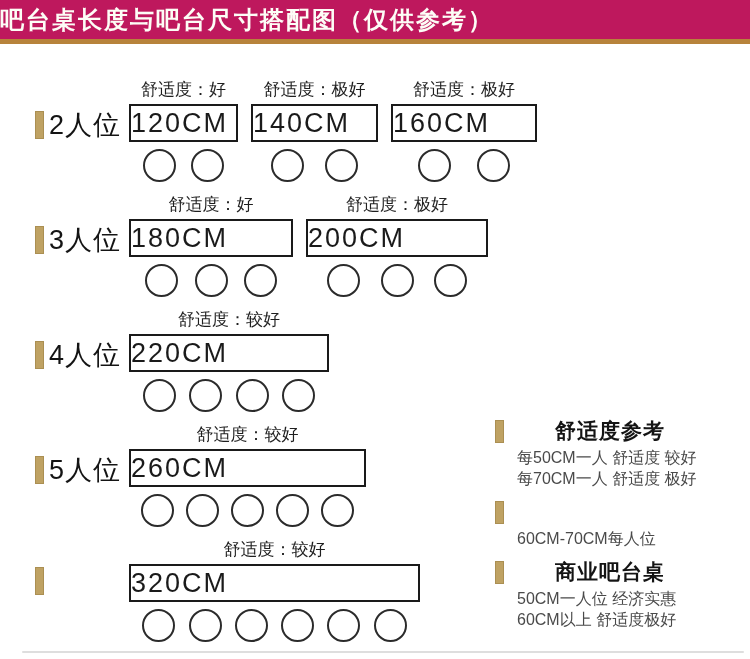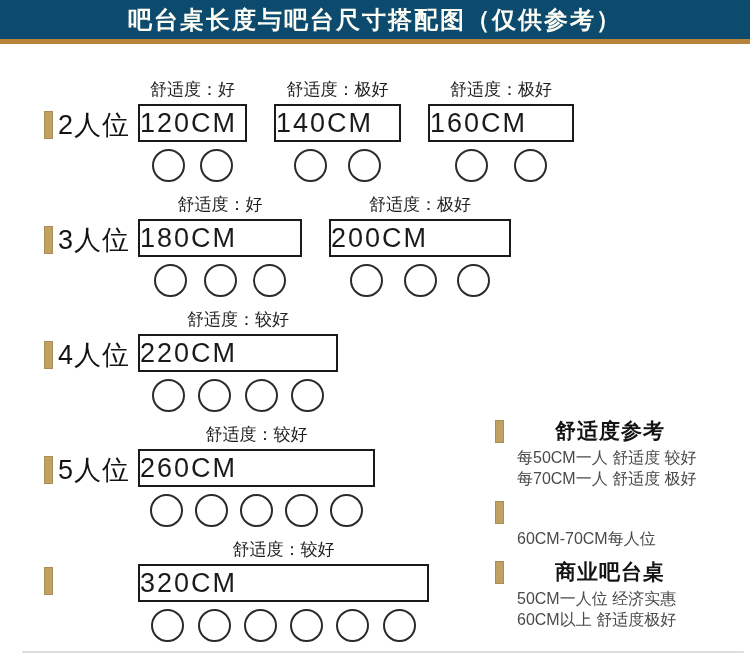--- a/index.html
+++ b/index.html
@@ -6,40 +6,40 @@
   .page{
     position:relative;
     width:750px;height:659px;
     overflow:hidden;
     background:#ffffff;
     font-family:"Liberation Sans","DejaVu Sans",sans-serif;
   }
   
   .banner{
     position:absolute;left:0;top:0;width:750px;height:39px;
-    background:#0c4a6e;
+    background:#be185d;
     border-bottom:5px solid #b7833b;
-    display:flex;align-items:center;justify-content:center;
+    display:flex;align-items:center;
   }
   .banner span{
     color:#fdfdf6;font-size:24px;font-weight:bold;letter-spacing:2px;
   }
   
   .rows{position:absolute;left:0;top:44px;width:750px;padding-top:36px;}
   .row{display:flex;align-items:flex-start;margin-bottom:15px;height:100px;}
   .row-label{
-    width:94px;padding-left:44px;flex:0 0 auto;
+    width:94px;padding-left:35px;flex:0 0 auto;
     margin-top:27px;display:flex;align-items:center;
   }
   .marker{
     width:7px;height:26px;background:#bfa263;border:1px solid #ab8f52;
     margin-right:5px;flex:0 0 auto;
   }
   .row-label .txt{font-size:27px;color:#141414;letter-spacing:1px;white-space:nowrap;}
-  .tables{display:flex;gap:27px;}
+  .tables{display:flex;gap:13px;}
   .table-option{display:flex;flex-direction:column;}
   .comfort{
     text-align:center;font-size:17px;color:#1f1f1f;height:20px;line-height:20px;
     margin-bottom:4px;white-space:nowrap;
   }
   .length-box{
     height:34px;border:2px solid #1a1a1a;background:#fff;
     display:flex;align-items:center;justify-content:flex-start;
   }
   .length-box span{font-size:27px;color:#1a1a1a;letter-spacing:2px;}

